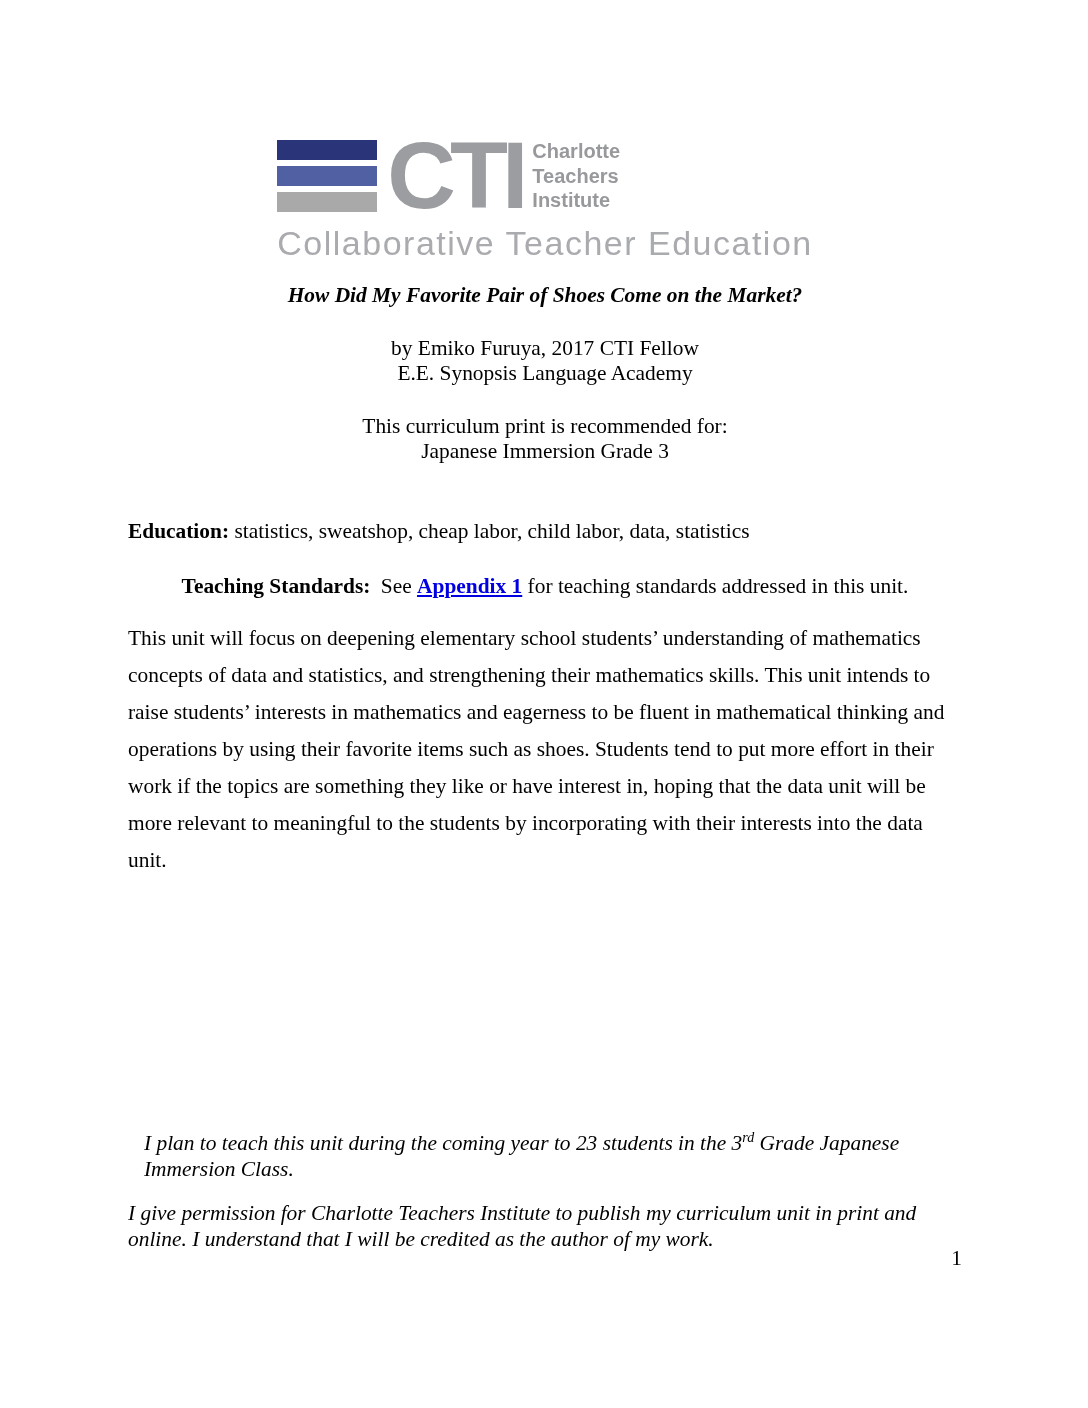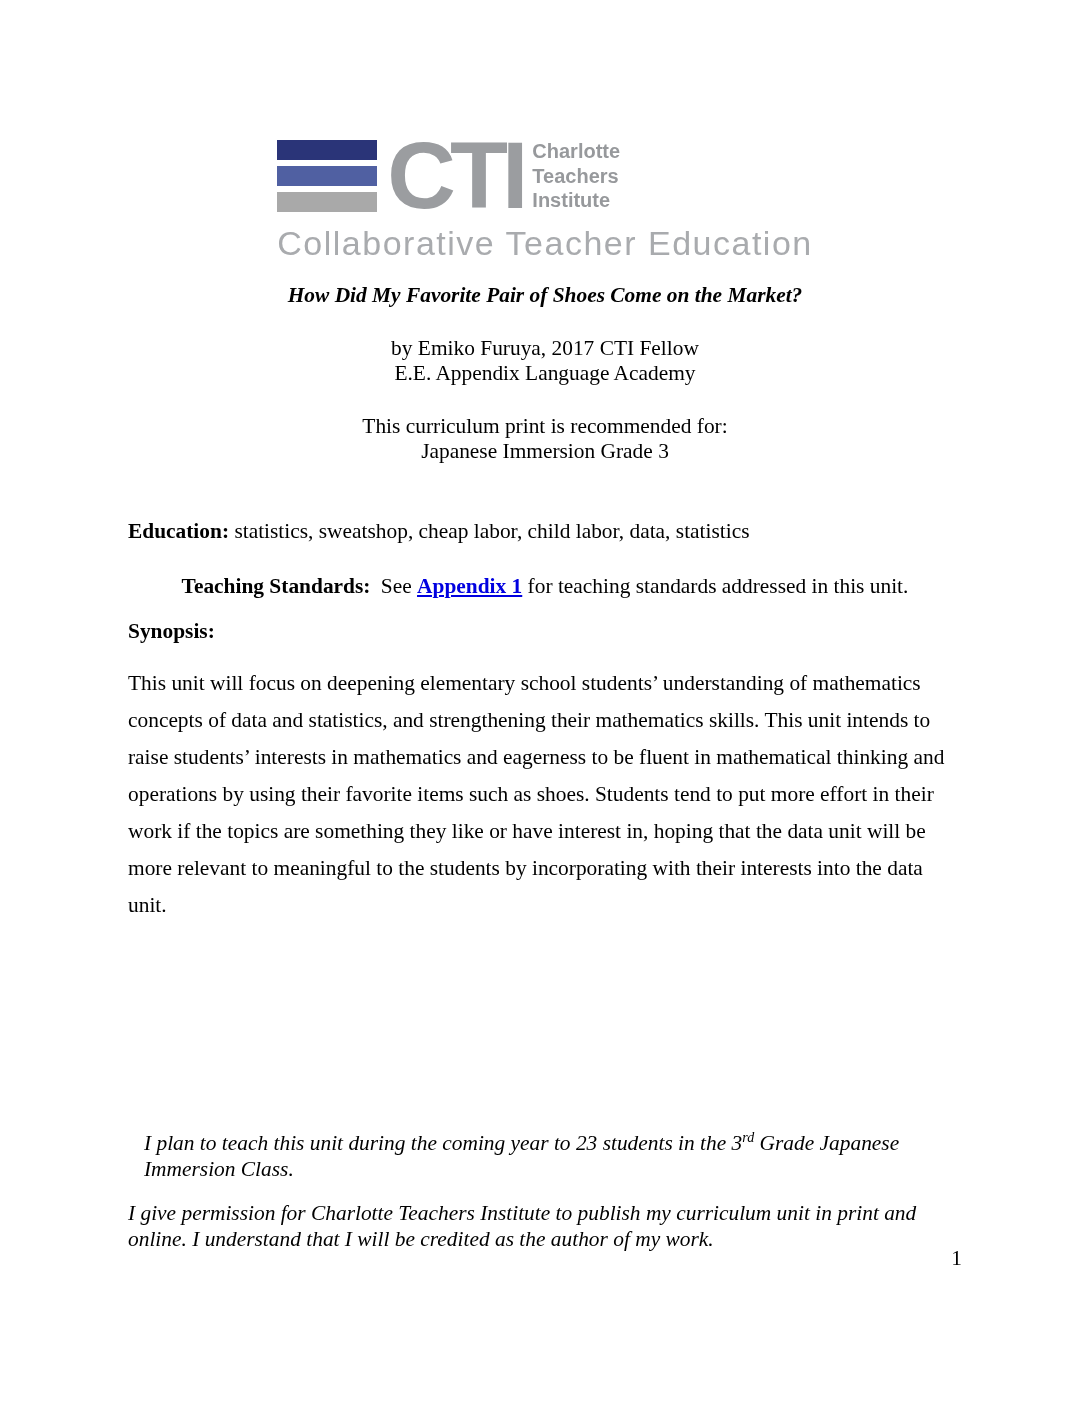--- a/index.html
+++ b/index.html
@@ -80,41 +80,40 @@
         <div>Institute</div>
       </div>
     </div>
     <div class="logo-tagline" id="ltag" style="color: rgb(169, 171, 174);">Collaborative Teacher Education</div>
   </div>
 
   <div class="doc-title">How Did My Favorite Pair of Shoes Come on the Market?</div>
 
   <div class="byline-block">
     <div>by Emiko Furuya, 2017 CTI Fellow</div>
-    <div>E.E. Appendix Language Academy</div>
+    <div>E.E. Synopsis Language Academy</div>
   </div>
 
   <div class="recommended-block">
     <div>This curriculum print is recommended for:</div>
     <div>Japanese Immersion Grade 3</div>
   </div>
 
   <div class="meta-keywords">
     <span class="bold">Education:</span>
     <span>statistics, sweatshop, cheap labor, child labor, data, statistics</span>
   </div>
 
   <div class="meta-standards">
     <span class="bold label-gap">Teaching Standards:</span>
     <span>See</span>
     <a class="appendix-link" id="applink" style="color: rgb(0, 0, 224);">Appendix 1</a>
     <span>for teaching standards addressed in this unit.</span>
   </div>
 
-  <div class="meta-synopsis-h">Synopsis:</div>
 
   <div class="synopsis-par">This unit will focus on deepening elementary school students’ understanding of mathematics concepts of data and statistics, and strengthening their mathematics skills. This unit intends to raise students’ interests in mathematics and eagerness to be fluent in mathematical thinking and operations by using their favorite items such as shoes. Students tend to put more effort in their work if the topics are something they like or have interest in, hoping that the data unit will be more relevant to meaningful to the students by incorporating with their interests into the data unit.</div>
 
   <div class="plan-par"><span>I plan to teach this unit during the coming year to 23 students in the 3</span><sup>rd</sup>
     <span>Grade Japanese Immersion Class.</span>
   </div>
 
   <div class="permission-par">I give permission for Charlotte Teachers Institute to publish my curriculum unit in print and online. I understand that I will be credited as the author of my work.</div>
 
   <div class="page-number">1</div>

